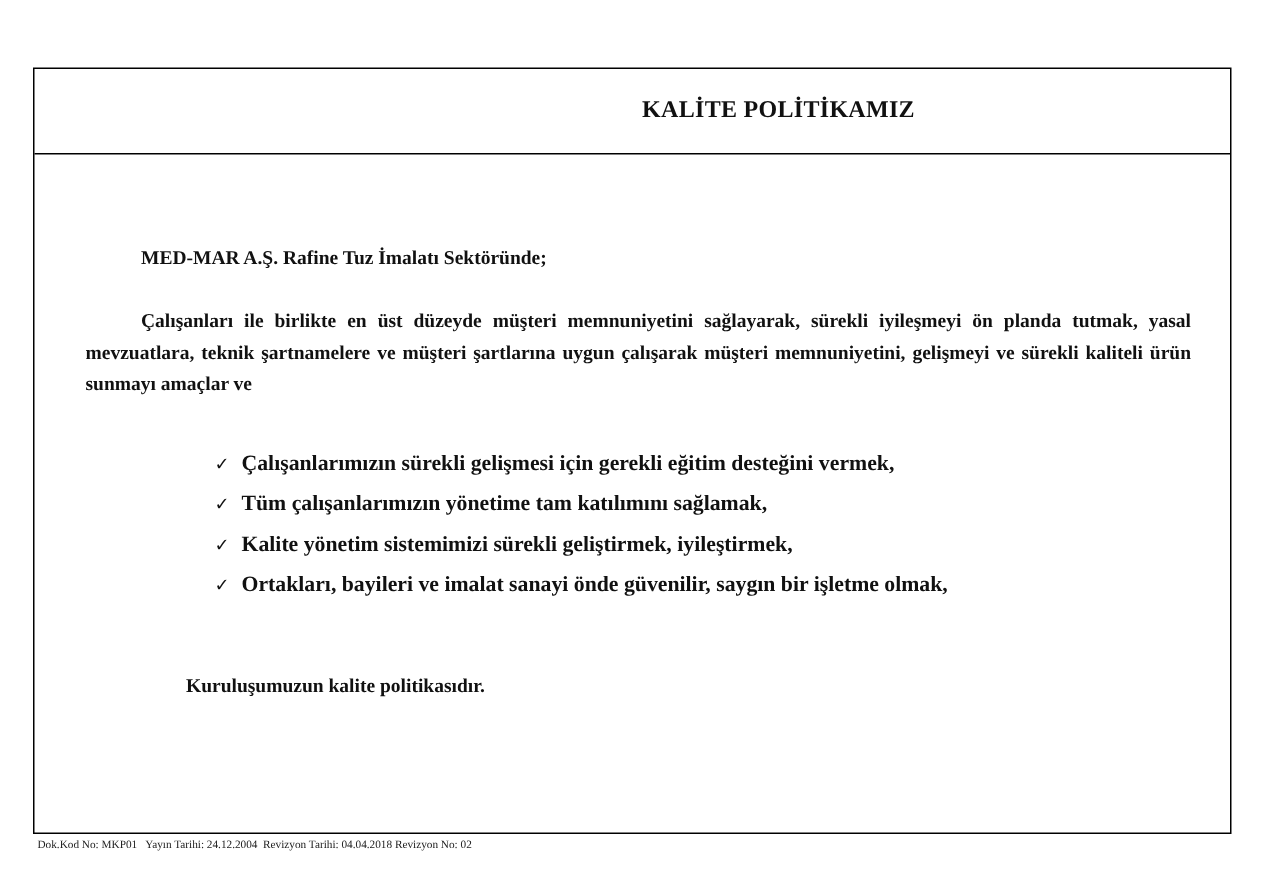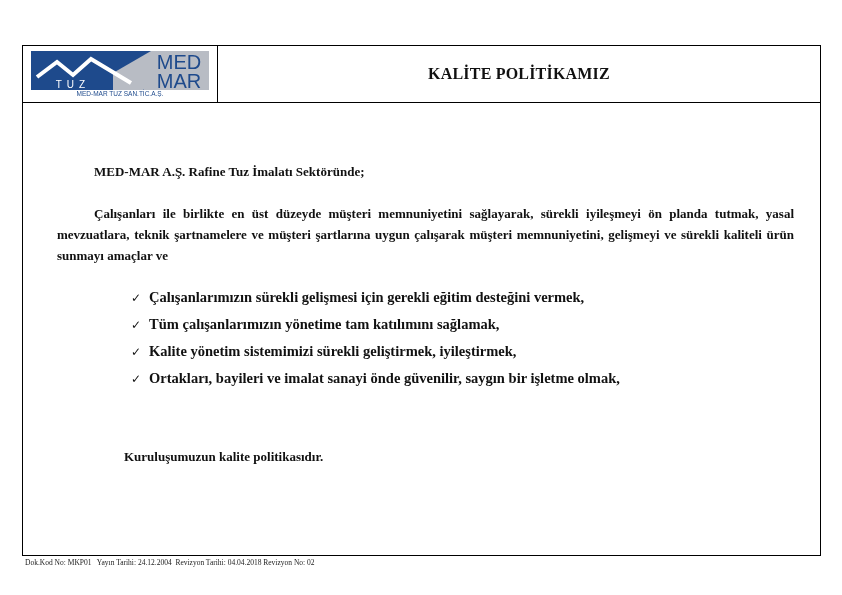--- a/index.html
+++ b/index.html
@@ -13,44 +13,32 @@
                border-right:1px solid #000; }
   .logo { position:absolute; left:8px; top:5px; width:178px; height:46px; }
   .title { position:absolute; left:195px; top:0; width:602px; height:56px;
            display:flex; align-items:center; justify-content:center;
            font-weight:bold; font-size:16px; letter-spacing:0.2px; }
   .body { position:absolute; left:0; top:57px; width:797px; }
   .p { position:absolute; font-weight:bold; font-size:13px; line-height:21px; }
   .intro { left:71px; top:58px; }
   .para { left:34px; top:100px; width:737px; text-align:justify; }
   .para .indent { display:inline-block; width:37px; }
-  .bullets { position:absolute; left:108px; top:184px; margin:0; padding:0; list-style:none; }
+  .bullets { position:absolute; left:108px; top:184px; margin:12px; padding:0; list-style:none; }
   .bullets li { font-weight:bold; font-size:14.5px; height:27px; line-height:21px; white-space:nowrap; }
   .check { display:inline-block; width:18px; font-weight:normal; font-family:"DejaVu Sans", sans-serif; font-size:12px; }
   .closing { left:71px; top:343px;margin-left:30px; }
   .footer { position:absolute; left:25px; top:558px; font-size:7.5px; color:#222;
             font-family:"Liberation Serif", serif; white-space:pre; }
 </style>
 </head>
 <body>
 
 <div class="frame">
   <div class="header">
-    <div class="logo-cell">
-      <svg class="logo" viewBox="0 0 178 46" width="178" height="46">
-        <rect x="0" y="0" width="178" height="39" fill="#b8bcc4"></rect>
-        <polygon points="0,0 82,0 82,39 0,39" fill="#1e4a8c"></polygon>
-        <polygon points="82,0 120,0 82,22" fill="#1e4a8c"></polygon>
-        <polyline points="6,26 26,11 42,24 60,8 100,32" fill="none" stroke="#ffffff" stroke-width="4" stroke-linejoin="miter"></polyline>
-        <text x="148" y="18" text-anchor="middle" font-family="Liberation Sans, sans-serif" font-size="20" fill="#1e4a8c">MED</text>
-        <text x="148" y="37" text-anchor="middle" font-family="Liberation Sans, sans-serif" font-size="20" fill="#1e4a8c">MAR</text>
-        <text x="42" y="37" text-anchor="middle" font-family="Liberation Sans, sans-serif" font-size="10" letter-spacing="5" fill="#ffffff">TUZ</text>
-        <text x="89" y="45" text-anchor="middle" font-family="Liberation Sans, sans-serif" font-size="6.5" fill="#1e4a8c">MED-MAR TUZ SAN.TİC.A.Ş.</text>
-      </svg>
-    </div>
     <div class="title">KALİTE POLİTİKAMIZ</div>
   </div>
 
   <div class="body">
     <div class="p intro">MED-MAR A.Ş. Rafine Tuz İmalatı Sektöründe;</div>
     <div class="p para"><span class="indent"></span><span>Çalışanları ile birlikte en üst düzeyde müşteri memnuniyetini sağlayarak, sürekli iyileşmeyi ön planda tutmak, yasal mevzuatlara, teknik şartnamelere ve müşteri şartlarına uygun çalışarak müşteri memnuniyetini, gelişmeyi ve sürekli kaliteli ürün sunmayı amaçlar ve</span></div>
     <ul class="bullets">
       <li><span class="check">✓</span><span>Çalışanlarımızın sürekli gelişmesi için gerekli eğitim desteğini vermek,</span></li>
       <li><span class="check">✓</span><span>Tüm çalışanlarımızın yönetime tam katılımını sağlamak,</span></li>
       <li><span class="check">✓</span><span>Kalite yönetim sistemimizi sürekli geliştirmek, iyileştirmek,</span></li>

